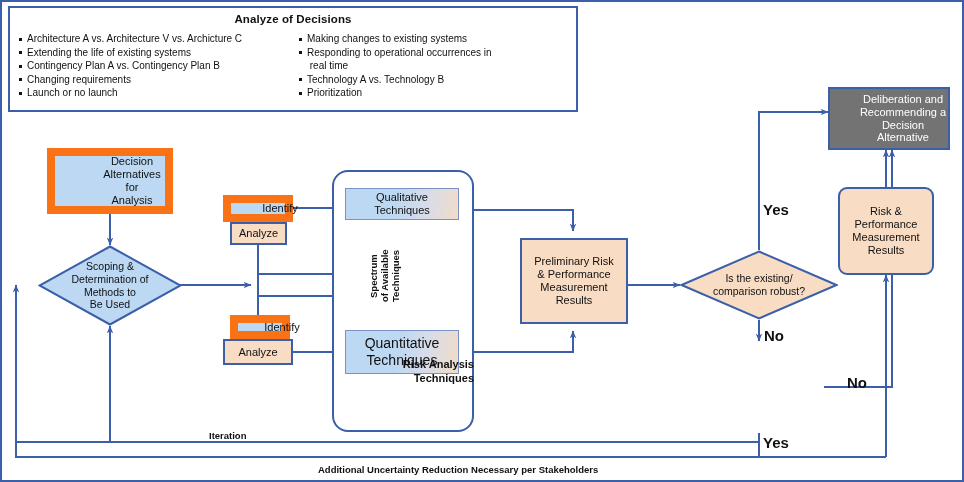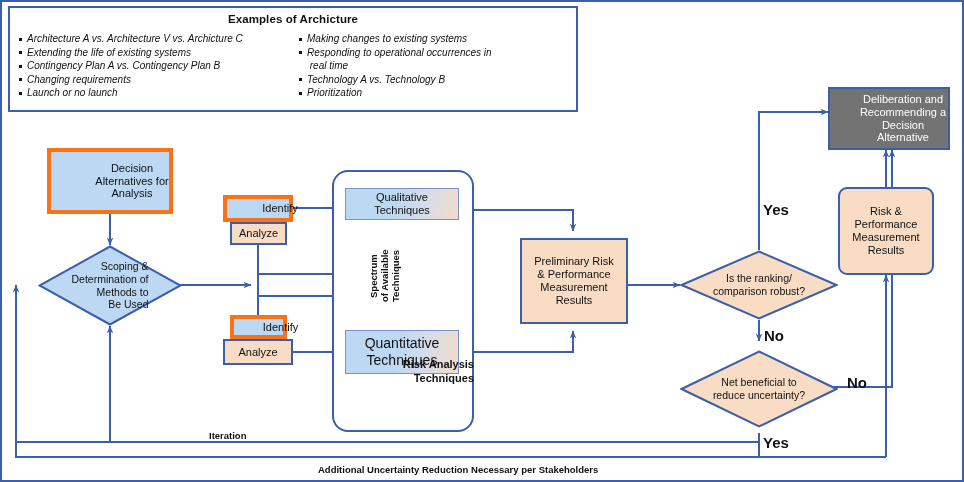--- a/index.html
+++ b/index.html
@@ -11,28 +11,28 @@
   #legend{position:absolute;left:6px;top:4px;width:570px;height:106px;
           border:2px solid #3B5FA8;background:#fff;box-sizing:border-box;}
   #legend .ltitle{text-align:center;font-weight:bold;font-size:11.5px;color:#111;
           margin-top:5px;letter-spacing:.1px;}
   #legend .lcols{display:flex;margin-top:7px;padding:0 8px;}
   #legend .lcol{flex:0 0 auto;}
   #legend .lcol.a{width:280px;}
   #legend .lcol.b{width:260px;}
   #legend ul{list-style:none;margin:0;padding:0;}
   #legend li{font-size:10px;color:#111;line-height:13.6px;position:relative;
-             padding-left:9px;white-space:pre-wrap;font-style:italic;}
+             padding-left:9px;white-space:pre-wrap;}
   #legend li:before{content:"";position:absolute;left:1px;top:5.5px;
              width:3px;height:3px;background:#111;}
 
   
   .node{position:absolute;box-sizing:border-box;display:flex;align-items:center;
         justify-content:center;text-align:center;color:#111;line-height:1.18;}
-  .blue{background:#BCD8F2;border:4px solid #f97316;padding-left:44px;}
+  .blue{background:#BCD8F2;border:8px solid #f97316;padding-left:44px;}
   .peach{background:#F8DCC4;border:2px solid #3B5FA8;}
   .darkblue{background:#737373;border:2px solid #3B5FA8;color:#fff;padding-left:28px;}
   .round{border-radius:9px;}
   .grad{background:linear-gradient(100deg,#BCD8F2 0%,#BCD8F2 45%,#D7DCEA 70%,#F2DCC8 100%);
         border:1px solid #7A93C4;}
 
   
   #ratbox{position:absolute;left:330px;top:168px;width:142px;height:262px;
           border:2px solid #3B5FA8;border-radius:16px;background:#fff;box-sizing:border-box;}
   #ratlabel{position:absolute;left:330px;top:355px;width:142px;text-align:center;
@@ -56,21 +56,21 @@
 
   svg.wires{position:absolute;left:0;top:0;width:964px;height:482px;
             pointer-events:none;}
 </style>
 </head>
 <body>
 
 <div id="page">
 
   <div id="legend">
-    <div class="ltitle">Examples of Archicture</div>
+    <div class="ltitle">Analyze of Decisions</div>
     <div class="lcols">
       <div class="lcol a">
         <ul>
           <li>Architecture A vs. Architecture V vs. Archicture C</li>
           <li>Extending the life of existing systems</li>
           <li>Contingency Plan A vs. Contingency Plan B</li>
           <li>Changing requirements</li>
           <li>Launch or no launch</li>
         </ul>
       </div>
@@ -147,21 +147,21 @@
   <div class="node blue" style="left:45px;top:146px;width:126px;height:66px;font-size:11px;white-space:pre-line;">
     <span>Decision
 Alternatives for
 Analysis</span>
   </div>
 
   <div class="diamond" style="left:36px;top:243px;width:144px;height:81px;">
     <svg class="dshape" viewBox="0 0 144 81">
       <polygon points="72,1.5 142.5,40.5 72,79.5 1.5,40.5" fill="#BCD8F2" stroke="#3B5FA8" stroke-width="2"></polygon>
     </svg>
-    <div class="dtext" style="white-space:pre-line;text-align:right;">Scoping &amp;
+    <div class="dtext" style="white-space:pre-line;">Scoping &amp;
 Determination of
 Methods to
 Be Used</div>
   </div>
 
   <div class="node blue" style="left:221px;top:193px;width:70px;height:27px;font-size:11px;">
     <span>Identify</span>
   </div>
   <div class="node peach" style="left:228px;top:220px;width:57px;height:23px;font-size:11px;">
     <span>Analyze</span>
@@ -197,31 +197,24 @@
     <span>Preliminary Risk
 &amp; Performance
 Measurement
 Results</span>
   </div>
 
   <div class="diamond" style="left:678px;top:248px;width:158px;height:70px;">
     <svg class="dshape" viewBox="0 0 158 70">
       <polygon points="79,1.5 156.5,35 79,68.5 1.5,35" fill="#F8DCC4" stroke="#3B5FA8" stroke-width="2"></polygon>
     </svg>
-    <div class="dtext" style="white-space:pre-line;">Is the ranking/
+    <div class="dtext" style="white-space:pre-line;">Is the existing/
 comparison robust?</div>
   </div>
 
-  <div class="diamond" style="left:678px;top:348px;width:158px;height:78px;">
-    <svg class="dshape" viewBox="0 0 158 78">
-      <polygon points="79,1.5 156.5,39 79,76.5 1.5,39" fill="#F8DCC4" stroke="#3B5FA8" stroke-width="2"></polygon>
-    </svg>
-    <div class="dtext" style="white-space:pre-line;">Net beneficial to
-reduce uncertainty?</div>
-  </div>
 
   <div class="node peach round" style="left:836px;top:185px;width:96px;height:88px;font-size:11px;white-space:pre-line;">
     <span>Risk &amp;
 Performance
 Measurement
 Results</span>
   </div>
 
   <div class="node darkblue" style="left:826px;top:85px;width:122px;height:63px;font-size:11px;white-space:pre-line;">
     <span>Deliberation and

